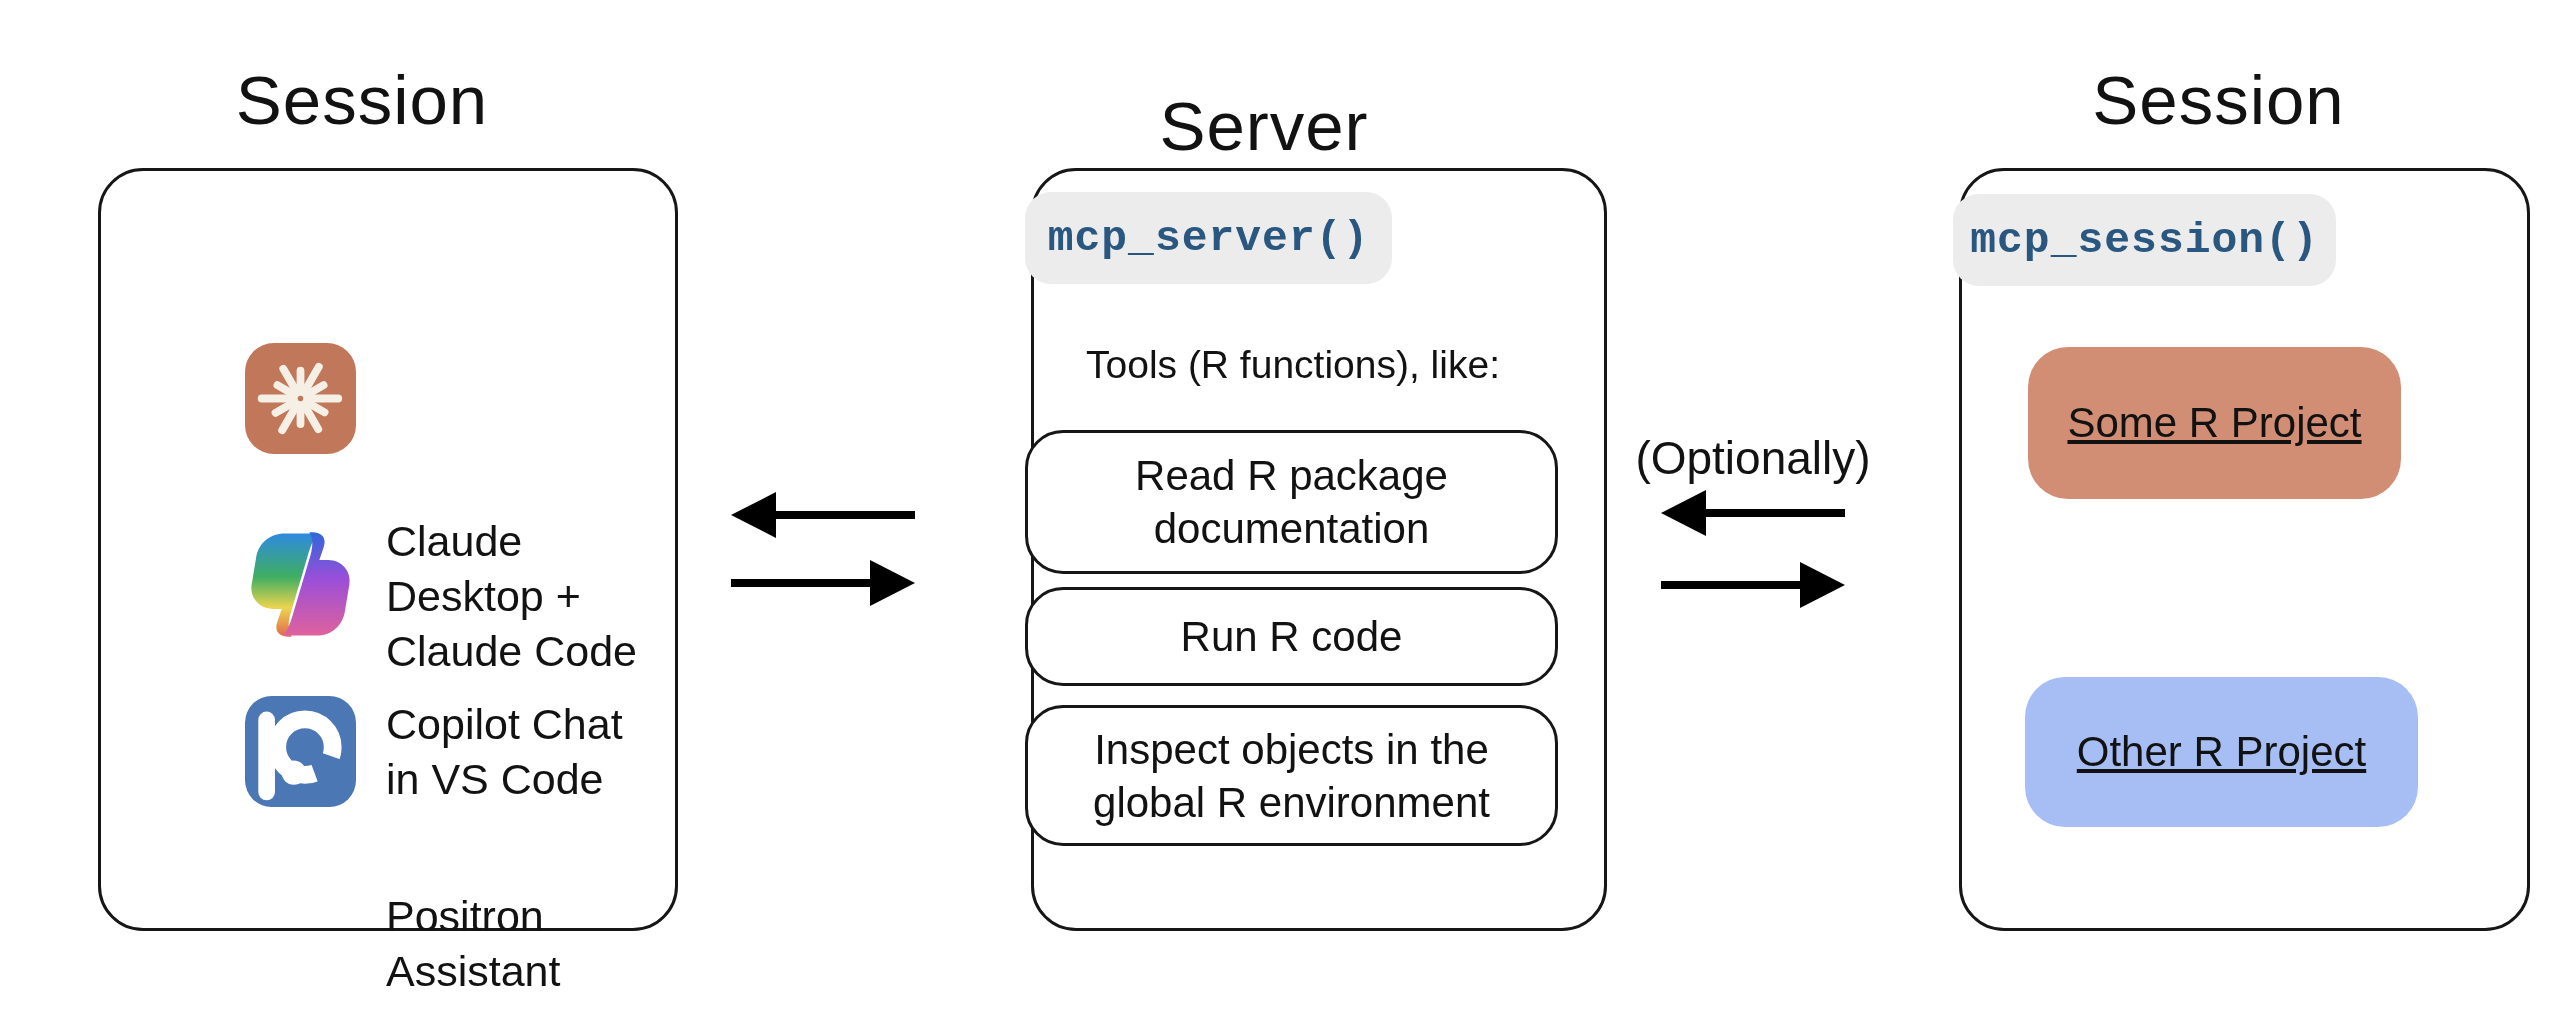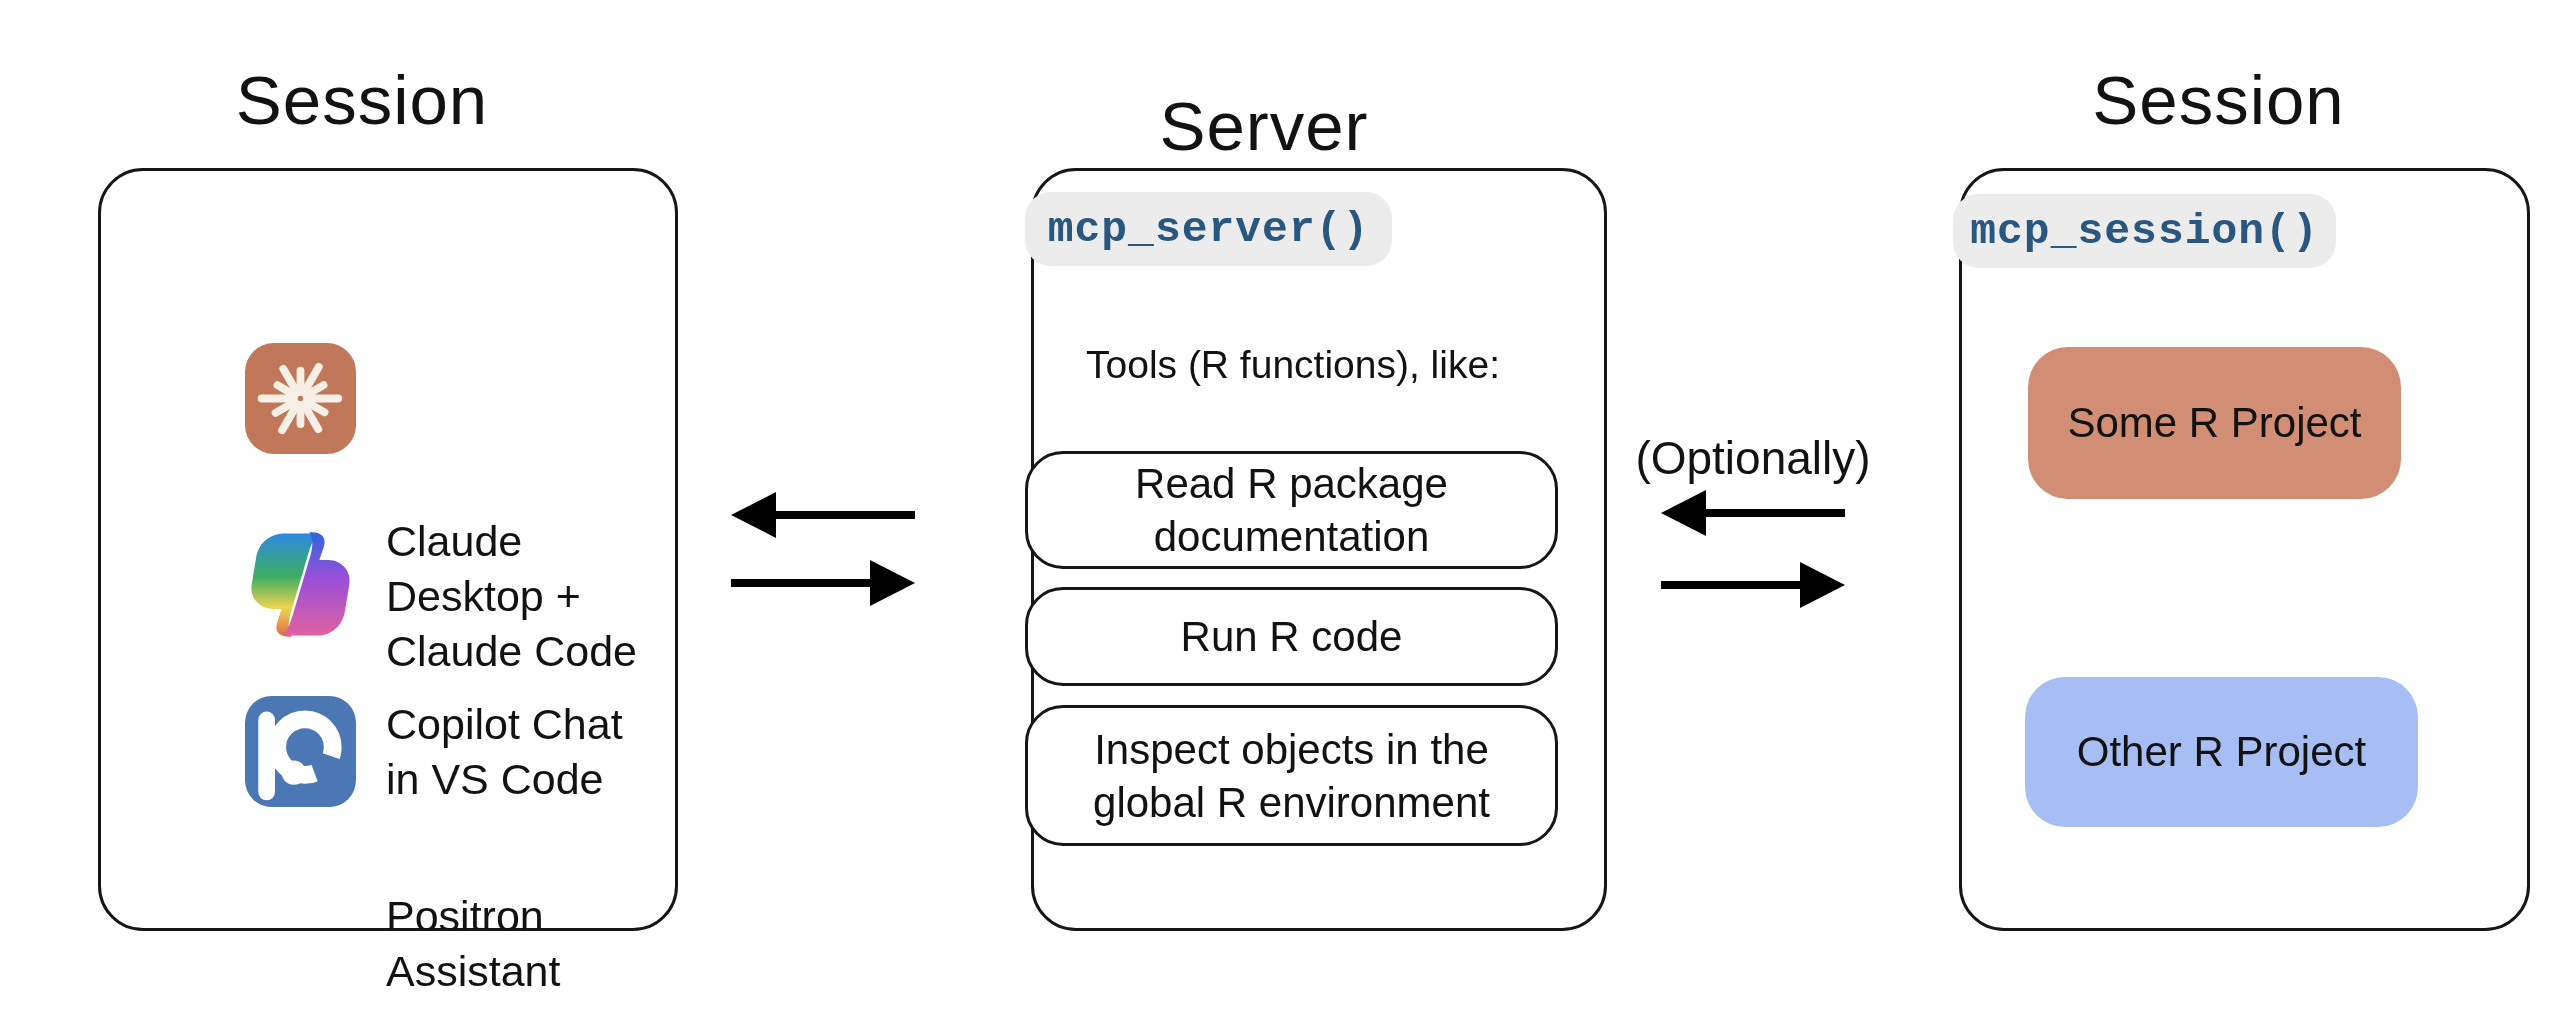--- a/index.html
+++ b/index.html
@@ -14,41 +14,41 @@
   .panel{
     position:absolute;top:168px;height:763px;background:#ffffff;
     border:3px solid #161616;border-radius:45px;box-sizing:border-box;margin-left:26px;
   }
   .app-icon{position:absolute;left:144px;width:111px;height:111px;}
   .app-label{
     position:absolute;left:285px;font-size:43px;line-height:55px;white-space:pre-line;
   }
   .ellipsis{position:absolute;left:301px;top:832px;font-size:53px;font-weight:bold;letter-spacing:6px;}
   .code-chip{
-    position:absolute;height:74px;border-radius:26px;background:var(--chip-bg,#ECECEC);
+    position:absolute;height:92px;border-radius:26px;background:var(--chip-bg,#ECECEC);
     display:flex;align-items:center;justify-content:center;
   }
   .code-chip span{
     font-family:"Liberation Mono",monospace;font-weight:bold;font-size:43px;
     color:var(--code-blue,#2A5780);letter-spacing:1px;
   }
   .tools-heading{position:absolute;left:1005px;top:339px;width:576px;text-align:center;font-size:39px;line-height:51px;}
   .tool-box{
     position:absolute;left:1025px;width:533px;background:#ffffff;
     border:3px solid #161616;border-radius:38px;box-sizing:border-box;
     display:flex;align-items:center;justify-content:center;text-align:center;
     font-size:42px;line-height:53px;white-space:pre-line;
   }
-  .tool-box.t0{top:451px;height:118px;}
+  .tool-box.t0{top:430px;height:144px;}
   .tool-box.t1{top:587px;height:99px;}
   .tool-box.t2{top:705px;height:141px;}
   .optionally{position:absolute;left:1598px;top:431px;width:310px;text-align:center;font-size:46px;}
   .project-box{
     position:absolute;border-radius:40px;display:flex;align-items:center;justify-content:center;
-    font-size:42px;color:#121212;
+    font-size:42px;color:#121212;text-decoration:underline;
   }
   .project-box.p0{left:2028px;top:347px;width:373px;height:152px;background:var(--some-bg,#D28E75);}
   .project-box.p1{left:2025px;top:677px;width:393px;height:150px;background:var(--other-bg,#A6BEF4);}
   .arrow{position:absolute;height:45px;width:184px;}
   .arrow .shaft{position:absolute;top:19px;height:8px;background:#000;}
   .arrow.dir-left .shaft{left:38px;right:0;}
   .arrow.dir-right .shaft{left:0;right:38px;}
   .arrow .head{position:absolute;top:0;width:0;height:0;border-top:23px solid transparent;border-bottom:23px solid transparent;}
   .arrow.dir-left .head{left:0;border-right:45px solid #000;}
   .arrow.dir-right .head{right:0;border-left:45px solid #000;}

